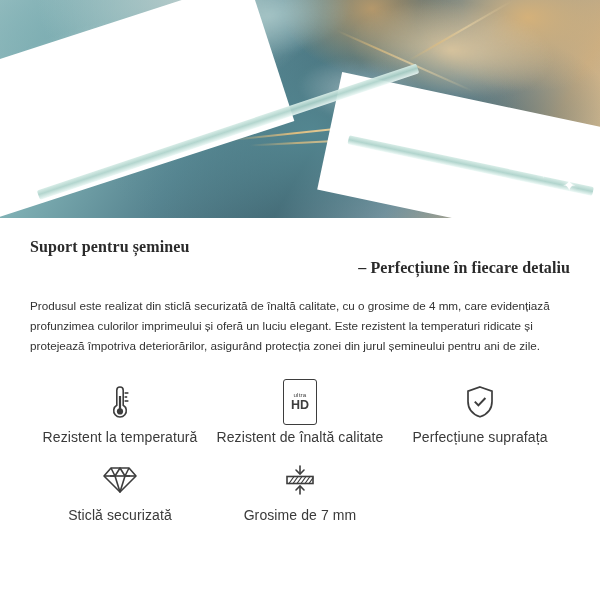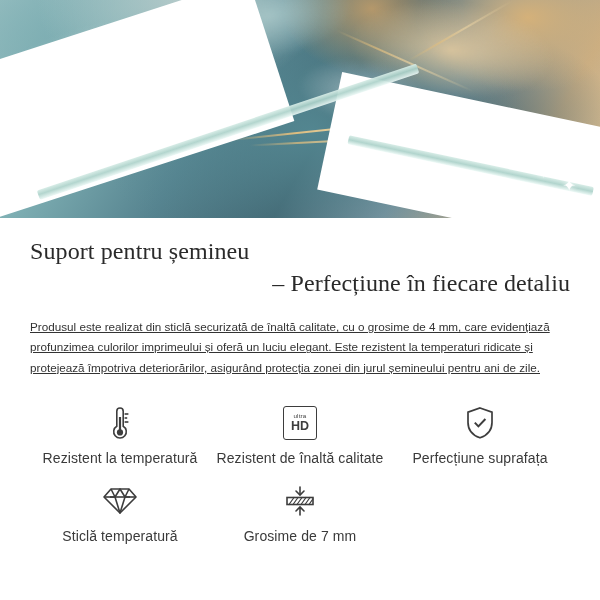--- a/index.html
+++ b/index.html
@@ -114,34 +114,33 @@
   }
   .sp1 { right: 46px; top: 156px; font-size: 26px; }
   .sp2 { right: 24px; top: 178px; font-size: 16px; }
   .sp3 { right: 70px; top: 186px; font-size: 11px; }
 
   
   .content { padding: 0 30px; }
   .headline {
     margin-top: 18px;
     font-family: "Liberation Serif", serif;
-    font-size: 24px;
+    font-size: 16px;
     line-height: 1.32;
     color: #2a2a2a;
-    font-weight: 400;
+    font-weight: 700;
     letter-spacing: .1px;
   }
   .headline .l2 { display: block; text-align: right; }
   .body-copy {
     margin-top: 18px;
     font-size: 11.7px;
     line-height: 1.72;
     color: #333333;
     max-width: 540px;
-    text-decoration: underline;
   }
 
   
   .features {
     margin-top: 24px;
     display: grid;
     grid-template-columns: repeat(3, 1fr);
     row-gap: 14px;
   }
   .feature {
@@ -158,21 +157,21 @@
     justify-content: center;
     color: #3d3d3d;
   }
   .feature .caption {
     margin-top: 6px;
     font-size: 14px;
     color: #3a3a3a;
     letter-spacing: .1px;
   }
   .hd-badge {
-    width: 34px; height: 34px;
+    width: 34px; height: 46px;
     border: 1.6px solid #3d3d3d;
     border-radius: 3px;
     display: flex;
     flex-direction: column;
     align-items: center;
     justify-content: center;
     line-height: 1;
   }
   .hd-badge .hd-top {
     font-size: 6.2px;
@@ -258,21 +257,21 @@
         <div class="icon-wrap">
           <svg width="36" height="32" viewBox="0 0 36 32" fill="none" stroke="currentColor" stroke-width="1.6" stroke-linejoin="round">
             <path d="M9 4h18l7 8-16 16L2 12 9 4z"></path>
             <path d="M2 12h32"></path>
             <path d="M9 4l4 8-5 0"></path>
             <path d="M27 4l-4 8 5 0"></path>
             <path d="M13 12l5 16 5-16"></path>
             <path d="M13 12l5-8 5 8"></path>
           </svg>
         </div>
-        <div class="caption">Sticlă temperatură</div>
+        <div class="caption">Sticlă securizată</div>
       </div>
 
 
       <div class="feature">
         <div class="icon-wrap">
           <svg width="36" height="34" viewBox="0 0 36 34" fill="none" stroke="currentColor" stroke-width="1.6" stroke-linecap="round">
             <path d="M18 3v7"></path>
             <path d="M14 7l4 4 4-4"></path>
             <rect x="5" y="13.5" width="26" height="7" stroke-width="1.6"></rect>
             <path d="M7 20.5l5-7M11 20.5l5-7M15 20.5l5-7M19 20.5l5-7M23 20.5l5-7M27 20.5l4-5.6" stroke-width="1.2"></path>

